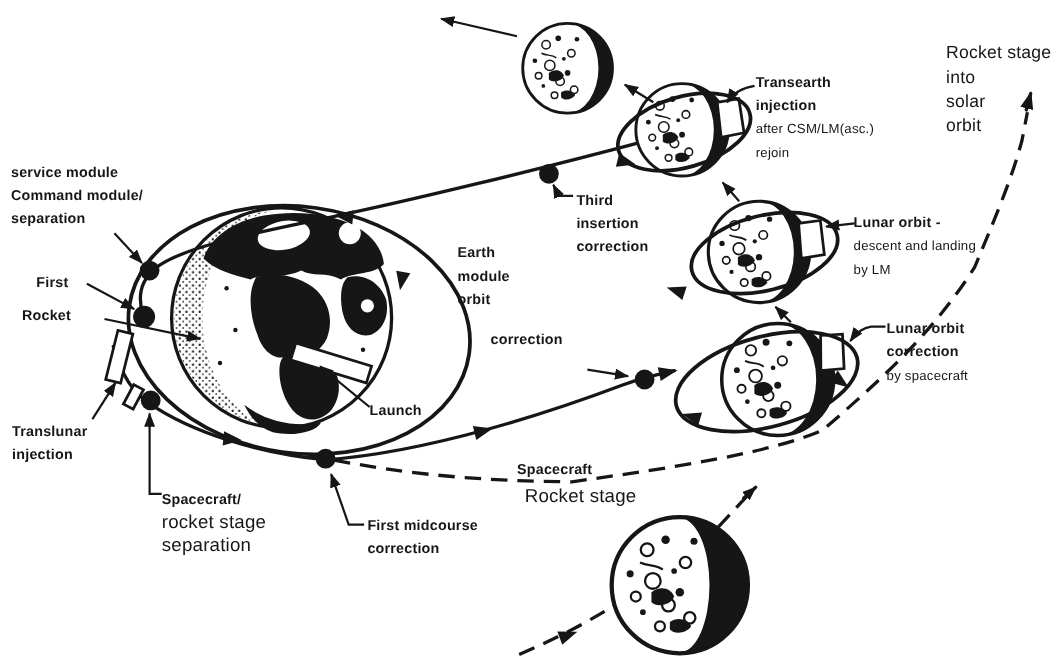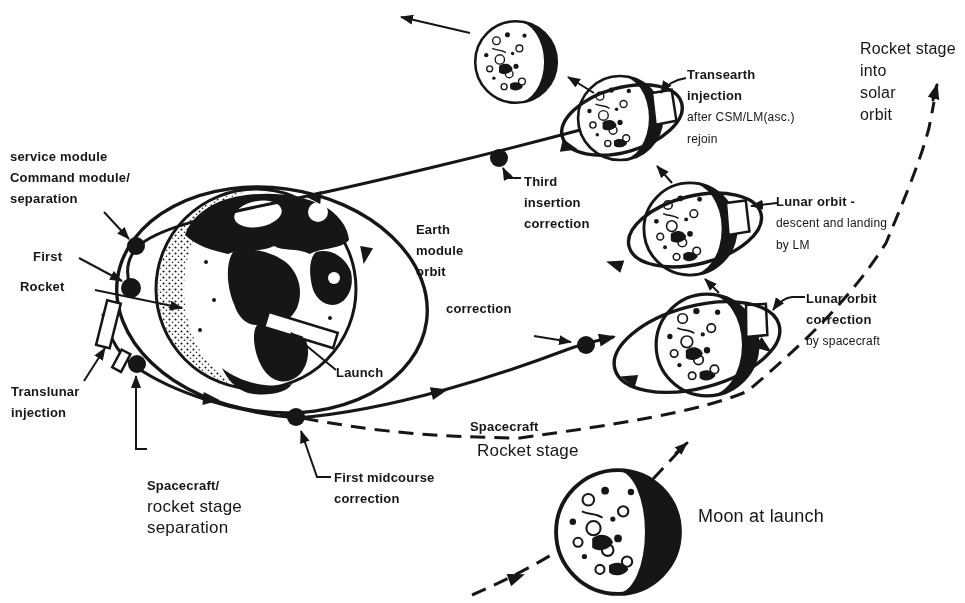--- a/index.html
+++ b/index.html
@@ -182,21 +182,21 @@
 
 <div class="lbl t17b" style="left:20px;top:276px;">
   <span>Rocket</span>
 </div>
 
 <div class="lbl" style="left:11px;top:381px;">
   <span class="t17b">Translunar</span>
   <span class="t17b">injection</span>
 </div>
 
-<div class="lbl" style="left:147px;top:443px;margin-top:32px;">
+<div class="lbl" style="left:147px;top:443px;">
   <span class="t17b">Spacecraft/</span>
   <span class="t17">rocket stage</span>
   <span class="t17">separation</span>
 </div>
 
 <div class="lbl t17b" style="left:336px;top:362px;">
   <span>Launch</span>
 </div>
 
 <div class="lbl" style="left:416px;top:219px;">
@@ -247,17 +247,14 @@
   <span class="t15">descent and landing</span>
   <span class="t15">by LM</span>
 </div>
 
 <div class="lbl" style="left:806px;top:288px;">
   <span class="t17b">Lunar orbit</span>
   <span class="t17b">correction</span>
   <span class="t15">by spacecraft</span>
 </div>
 
-<div class="lbl t18" style="left:698px;top:505px;">
-  <span>Moon at launch</span>
-</div>
 
 </div>
 
 </body></html>

